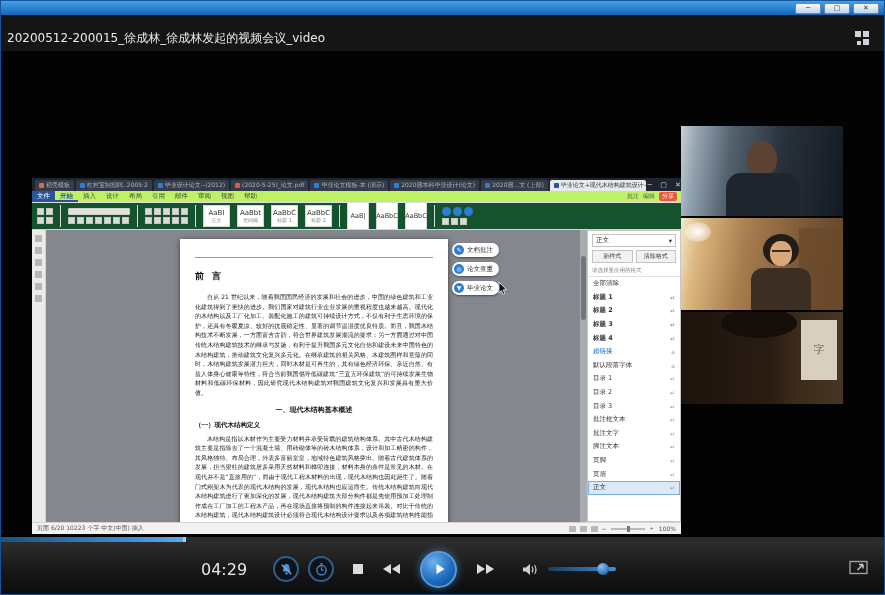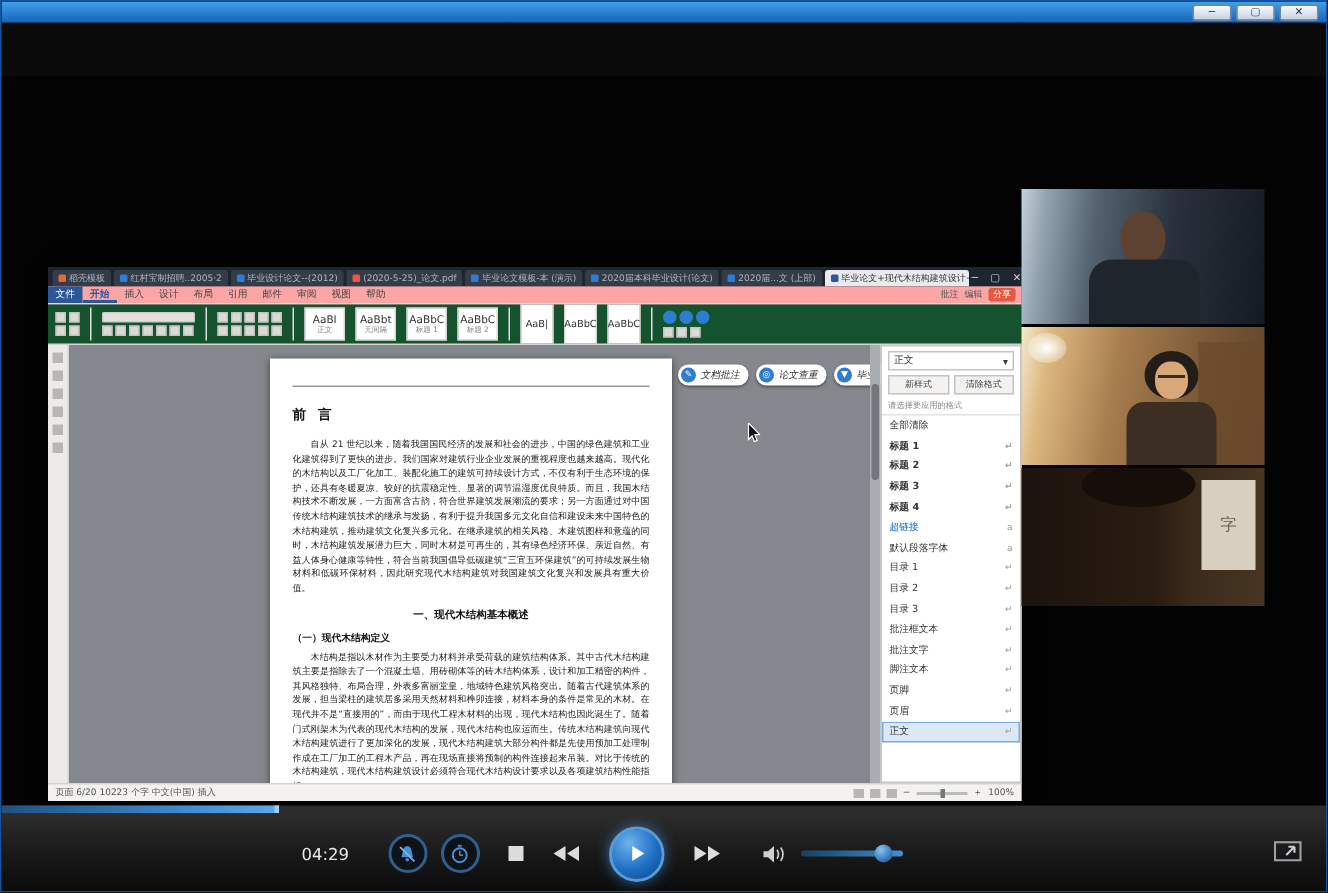--- a/index.html
+++ b/index.html
@@ -25,21 +25,21 @@
 
   
   .word { position:absolute; left:31px; top:127px; width:649px; height:356px; background:#85888e; box-shadow:0 0 10px rgba(0,0,0,.8); }
   .w-tabs { position:absolute; top:0; left:0; right:0; height:13px; background:#1f2530; display:flex; align-items:center; padding:1px 3px 0 3px; gap:2px; overflow:hidden; }
   .w-tab { display:flex; align-items:center; gap:2px; height:11px; padding:0 4px; background:#343c4a; color:#aeb6c2; font-size:6px;
     white-space:nowrap; border-radius:2px 2px 0 0; overflow:hidden; max-width:96px; flex:none; }
   .w-tab.active { background:#e8eaed; color:#333; }
   .w-tab .dot { width:5px; height:5px; border-radius:1px; flex:none; }
   .w-winctl { margin-left:auto; color:#cfd4da; font-size:7px; letter-spacing:3px; white-space:nowrap; }
 
-  .w-ribbontabs { position:absolute; top:13px; left:0; right:0; height:12px; background:#fca5a5; display:flex; align-items:center; border-bottom:1px solid #e0dedc; }
+  .w-ribbontabs { position:absolute; top:13px; left:0; right:0; height:12px; background:#bef264; display:flex; align-items:center; border-bottom:1px solid #e0dedc; }
   .w-rtab { font-size:6.5px; color:#444; padding:1px 5px; white-space:nowrap; }
   .w-rtab.file { background:#2b579a; color:#fff; }
   .w-rtab.active { color:#2b579a; font-weight:bold; box-shadow:inset 0 -2px 0 #2b579a; }
   .w-rtabs-right { margin-left:auto; display:flex; gap:4px; padding-right:4px; align-items:center; }
   .w-chip { font-size:6px; color:#555; white-space:nowrap; }
   .w-chip.share { color:#fff; background:#e8583e; padding:0 3px; border-radius:2px; }
 
   .w-ribbon { position:absolute; top:25px; left:0; right:0; height:27px; background:#14532d; border-bottom:1px solid #d5d3d0;
     display:flex; align-items:center; gap:7px; padding:0 5px; overflow:hidden; }
   .rgroup { display:flex; flex-direction:column; gap:2px; flex:none; }
@@ -58,21 +58,21 @@
   .w-left i { width:7px; height:7px; background:#b9b7b4; display:block; }
 
   .w-canvas { position:absolute; top:52px; left:14px; width:541px; bottom:12px; background:#84878d; overflow:hidden; }
   .w-page { position:absolute; left:134px; top:9px; width:268px; height:420px; background:#fff; box-shadow:0 1px 5px rgba(0,0,0,.55); padding:14px 15px; overflow:hidden; }
   .pg-rule { border-bottom:1px solid #9a9a9a; margin:4px 0 12px 0; }
   .pg-h1 { font-size:9px; font-weight:bold; color:#111; text-align:left; letter-spacing:8px; margin-bottom:9px; }
   .pg-p { font-size:6px; line-height:9.6px; color:#222; text-align:justify; text-indent:12px; margin-bottom:6px; }
   .pg-h2 { font-size:7px; font-weight:bold; color:#111; text-align:center; margin:7px 0 6px 0; }
   .pg-h3 { font-size:6.5px; font-weight:bold; color:#111; margin:3px 0 4px 0; }
 
-  .float-btns { position:absolute; left:406px; top:13px; display:flex; gap:5px;font-style:italic; }
+  .float-btns { position:absolute; left:406px; top:13px; display:flex; flex-direction:column; gap:5px; }
   .fbtn { display:flex; align-items:center; gap:3px; background:#fff; border-radius:8px; padding:2px 6px 2px 2px; box-shadow:0 1px 2px rgba(0,0,0,.45); }
   .fbtn .ic { width:10px; height:10px; border-radius:50%; background:#2d7dd2; color:#fff; font-size:6px; line-height:10px; text-align:center; flex:none; }
   .fbtn .tx { font-size:6.5px; color:#333; white-space:nowrap; }
   .cursor { position:absolute; left:452px; top:52px; }
 
   .w-scroll { position:absolute; right:0; top:0; width:7px; bottom:0; background:#a9acb1; }
   .w-thumb { position:absolute; top:26px; height:64px; left:1px; right:1px; background:#73767c; border-radius:3px; }
 
   .w-styles { position:absolute; top:52px; left:555px; width:94px; bottom:12px; background:#fff; border:1px solid #c9c7c5; overflow:hidden; }
   .sp-dd { display:flex; justify-content:space-between; align-items:center; margin:3px 4px 0 4px; border:1px solid #c6c4c1; font-size:6.5px; color:#333; padding:1px 3px; }
@@ -110,21 +110,21 @@
   .c3-face { position:absolute; left:46px; top:6px; width:64px; height:84px; border-radius:50% 50% 42% 42%;
     background:radial-gradient(circle at 45% 40%, #d2износ 0, #cf9365 0%, #b87b4c 60%, #96603a 100%); }
 
   
   .progress { position:absolute; left:0; right:0; top:535px; height:6px; background:#2c2c2c; border-top:1px solid #000; cursor:pointer; }
   .progress-fill { height:100%; width:21%; background:linear-gradient(90deg,#20517d,#3f8fd6 70%,#5fa9e6); position:relative; }
   .progress-fill::after { content:""; position:absolute; right:0; top:0; bottom:0; width:3px; background:#9fd0f5; }
 
   .controls { position:absolute; left:0; right:0; top:541px; height:54px;
     background:linear-gradient(#2d2d2d,#171717 55%,#0b0b0b); display:flex; align-items:center; padding-left:200px; }
-  .time { font-size:11px; color:#e8e8e8; margin-right:26px; }
+  .time { font-size:16px; color:#e8e8e8; margin-right:26px; }
   .cbtn { background:none; border:none; display:flex; align-items:center; justify-content:center; cursor:pointer; padding:0; }
   .round { width:26px; height:26px; border-radius:50%; background:#0f1317; border:2px solid #2e5f8e; margin-right:9px; }
   .flat { margin:0 9px; }
   .playbtn { width:37px; height:37px; border-radius:50%; border:2px solid #5b9bd5; cursor:pointer; margin:0 10px;
     background:radial-gradient(circle at 35% 28%, #6fb3ec, #1f6fc4 55%, #0c4180); box-shadow:0 0 9px rgba(70,150,230,.65);
     display:flex; align-items:center; justify-content:center; }
   .volwrap { display:flex; align-items:center; margin-left:18px; }
   .vol { width:68px; height:4px; border-radius:2px; background:linear-gradient(90deg,#17405f,#3f8fd6); position:relative; margin-left:9px; cursor:pointer; }
   .vol-knob { position:absolute; right:7px; top:-4px; width:12px; height:12px; border-radius:50%;
     background:radial-gradient(circle at 35% 30%, #8cc2f0, #2a6fb4 70%); }
@@ -134,20 +134,29 @@
 <body>
 
 <div class="player">
 
   <div class="titlebar">
     <div class="winbtn">─</div>
     <div class="winbtn">▢</div>
     <div class="winbtn">✕</div>
   </div>
 
+  <div class="videoheader">
+    <div class="video-title">20200512-200015_徐成林_徐成林发起的视频会议_video</div>
+    <div class="grid-icon">
+        <span></span>
+        <span></span>
+        <span></span>
+        <span></span>
+      </div>
+  </div>
 
   <div class="video-area">
 
     <div class="word">
 
       <div class="w-tabs">
         <div class="w-tab">
             <span class="dot" style="background:#e06a3c"></span>
             <span>稻壳模板</span>
           </div>

